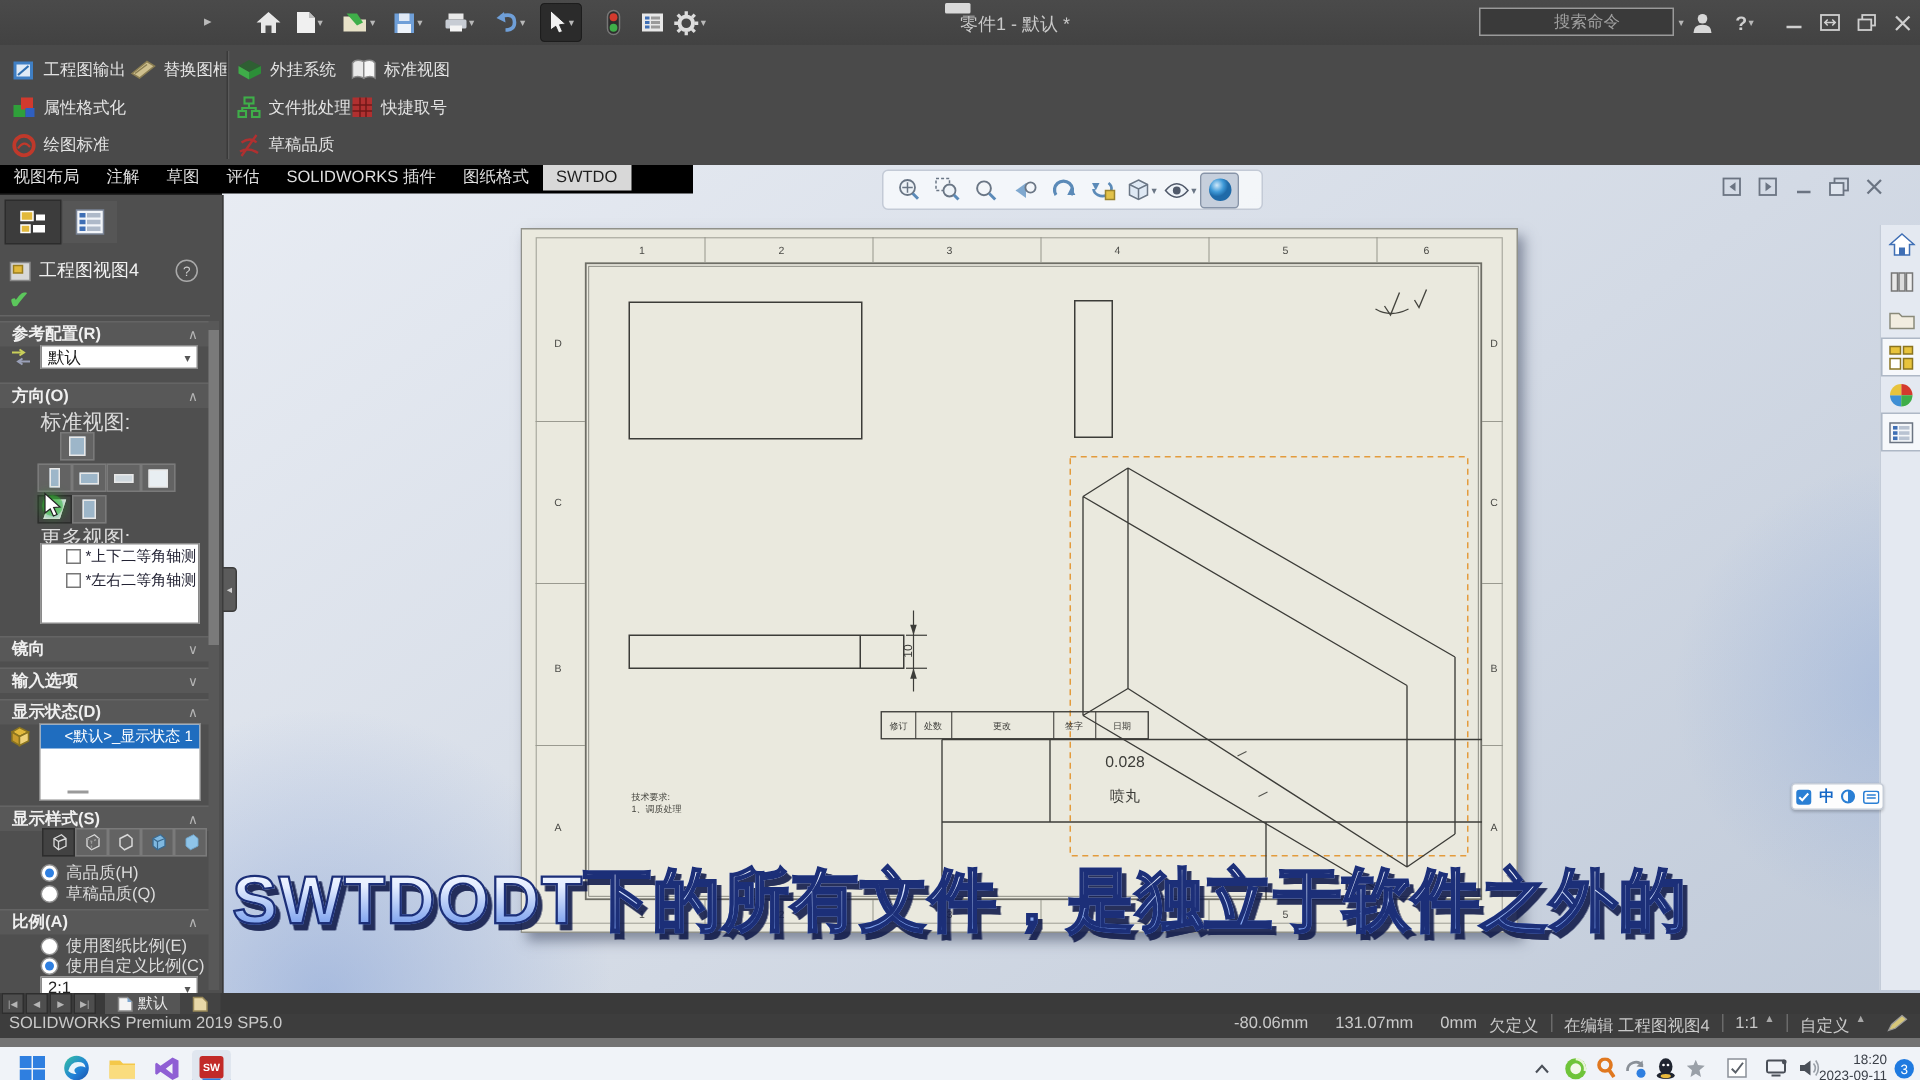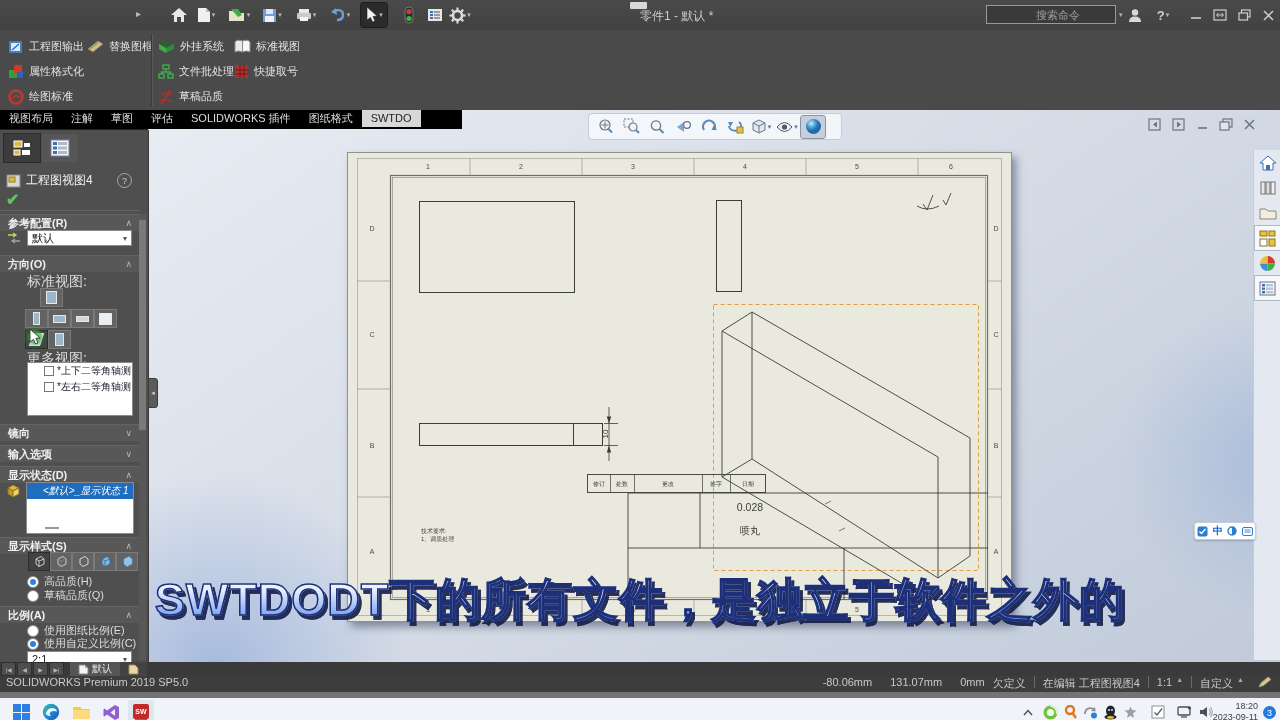--- a/index.html
+++ b/index.html
@@ -59,21 +59,21 @@
   .pmtab.active{background:#3c3c3c;outline:1px solid #2c2c2c;}
   .sechead{position:absolute;left:0;width:140px;height:17px;background:#585858;border-top:1px solid #646464;
     font-size:11px;font-weight:bold;color:#efefef;line-height:17px;padding-left:8px;box-sizing:border-box;}
   .sechead .chev{position:absolute;right:8px;top:0;color:#b5b5b5;font-size:9px;font-weight:normal;}
   .plabel{position:absolute;font-size:14px;color:#dcdcdc;}
   .pselect{position:absolute;height:16px;background:#fff;border:1px solid #8a8a8a;display:flex;align-items:center;
     font-size:11px;color:#222;padding-left:4px;box-sizing:border-box;}
   .pselect .sel-caret{margin-left:auto;margin-right:4px;color:#555;font-size:8px;}
   .plist{position:absolute;background:#fff;border:1px solid #8a8a8a;font-size:10px;color:#223;overflow:hidden;}
   .plist .row{display:flex;align-items:center;gap:3px;padding:1px 16px;white-space:nowrap;}
-  .plist .row.sel{background:#1f6dbf;color:#fff;font-style:italic;}
+  .plist .row.sel{background:#1f6dbf;color:#fff;}
   .cbx{width:8px;height:8px;border:1px solid #777;background:#fff;flex:0 0 auto;}
   .vbtn{position:absolute;width:21px;height:17px;background:#636363;border:1px solid #7a7a7a;display:flex;align-items:center;justify-content:center;}
   .vbtn.pressed{background:#424242;border-color:#2d2d2d;}
   .vglyph{width:9px;height:11px;border:1px solid #e8e8e8;background:#9db6c9;}
   .radio{width:10px;height:10px;border-radius:50%;background:#fff;border:1px solid #909090;position:relative;flex:0 0 auto;}
   .radio.sel::after{content:'';position:absolute;inset:2px;border-radius:50%;background:#2f7fe0;}
   .radrow{position:absolute;display:flex;align-items:center;gap:5px;font-size:11px;color:#dcdcdc;}
   #pm-scroll{position:absolute;left:139px;top:84px;width:7px;height:446px;background:#585858;}
   #pm-thumb{position:absolute;left:0;top:6px;width:7px;height:210px;background:#7a7a7a;}
   

